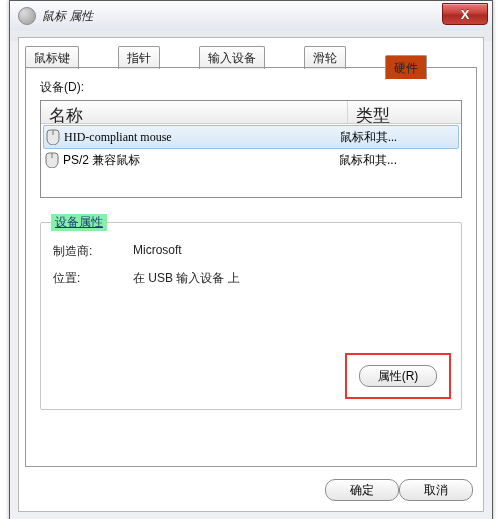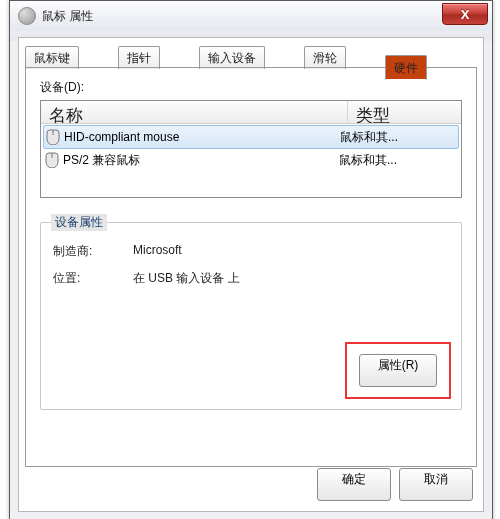--- a/index.html
+++ b/index.html
@@ -35,20 +35,21 @@
     height: 16px;
     background: radial-gradient(circle at 30% 30%, #ddd, #999);
     border-radius: 50%;
     border: 1px solid #888;
     margin-right: 6px;
   }
   .title-text {
     flex: 1;
     color: #222;
     font-size: 12px;
+    font-style: italic;
   }
   .close-btn {
     width: 44px;
     height: 20px;
     margin-right: 4px;
     margin-top: -4px;
     background: linear-gradient(to bottom, #e77 0%, #c8423a 45%, #a82b22 55%, #c8423a 100%);
     border: 1px solid #7a1810;
     border-radius: 0 0 4px 4px;
     color: #fff;
@@ -147,20 +148,21 @@
     align-items: center;
     height: 22px;
     padding: 0 4px;
   }
   .lv-row.selected {
     background: linear-gradient(to bottom, #eaf3fb, #d6e7f7);
     border: 1px solid #9ac1e6;
     border-radius: 2px;
     margin: 1px 2px 0 2px;
     padding: 0 2px;
+    font-family: Liberation Serif, serif;
   }
   .lv-row .cell-name {
     flex: 0 0 290px;
     display: flex;
     align-items: center;
     gap: 4px;
   }
   .lv-row .cell-type {
     flex: 1;
     padding-left: 4px;
@@ -177,60 +179,60 @@
     border-radius: 2px;
     padding: 14px 12px 10px 12px;
     position: relative;
     height: 188px;
     box-sizing: border-box;
   }
   .groupbox-title {
     position: absolute;
     top: -9px;
     left: 10px;
-    background: #e5e5e5;
+    background: #86efac;
     padding: 0 4px;
     color: #1a3e6e;
     font-size: 12px;
+    text-decoration: underline;
   }
   .prop-row {
     display: flex;
     margin: 6px 0 10px 0;
     color: #222;
   }
   .prop-row .plabel { width: 80px; }
   .prop-row .pvalue { flex: 1; }
   .props-btn-wrap {
     position: absolute;
     right: 10px;
     bottom: 10px;
     border: 2px solid #e33;
     padding: 10px 12px;
   }
   .wbtn {
     min-width: 78px;
-    height: 33px;
+    height: 22px;
     border: 1px solid #8b8b8b;
-    border-radius: 3px;
+    border-radius: 10px;
     background: linear-gradient(to bottom, #fefefe, #e6e6e6);
     color: #000;
     font-size: 12px;
     padding: 2px 12px;
     box-shadow: inset 0 1px 0 #fff;
     cursor: default;
     display: inline-flex;
-    align-items: flex-start;
+    align-items: center;
     justify-content: center;
   }
   .bottom-buttons {
     position: absolute;
     right: 10px;
     bottom: 10px;
     display: flex;
-    gap: 8px;
     padding-left: 44px;
   }
   .bottom-buttons .wbtn { min-width: 74px; }
 </style>
 </head>
 <body>
 
 <div class="window">
 
   <div class="titlebar">

